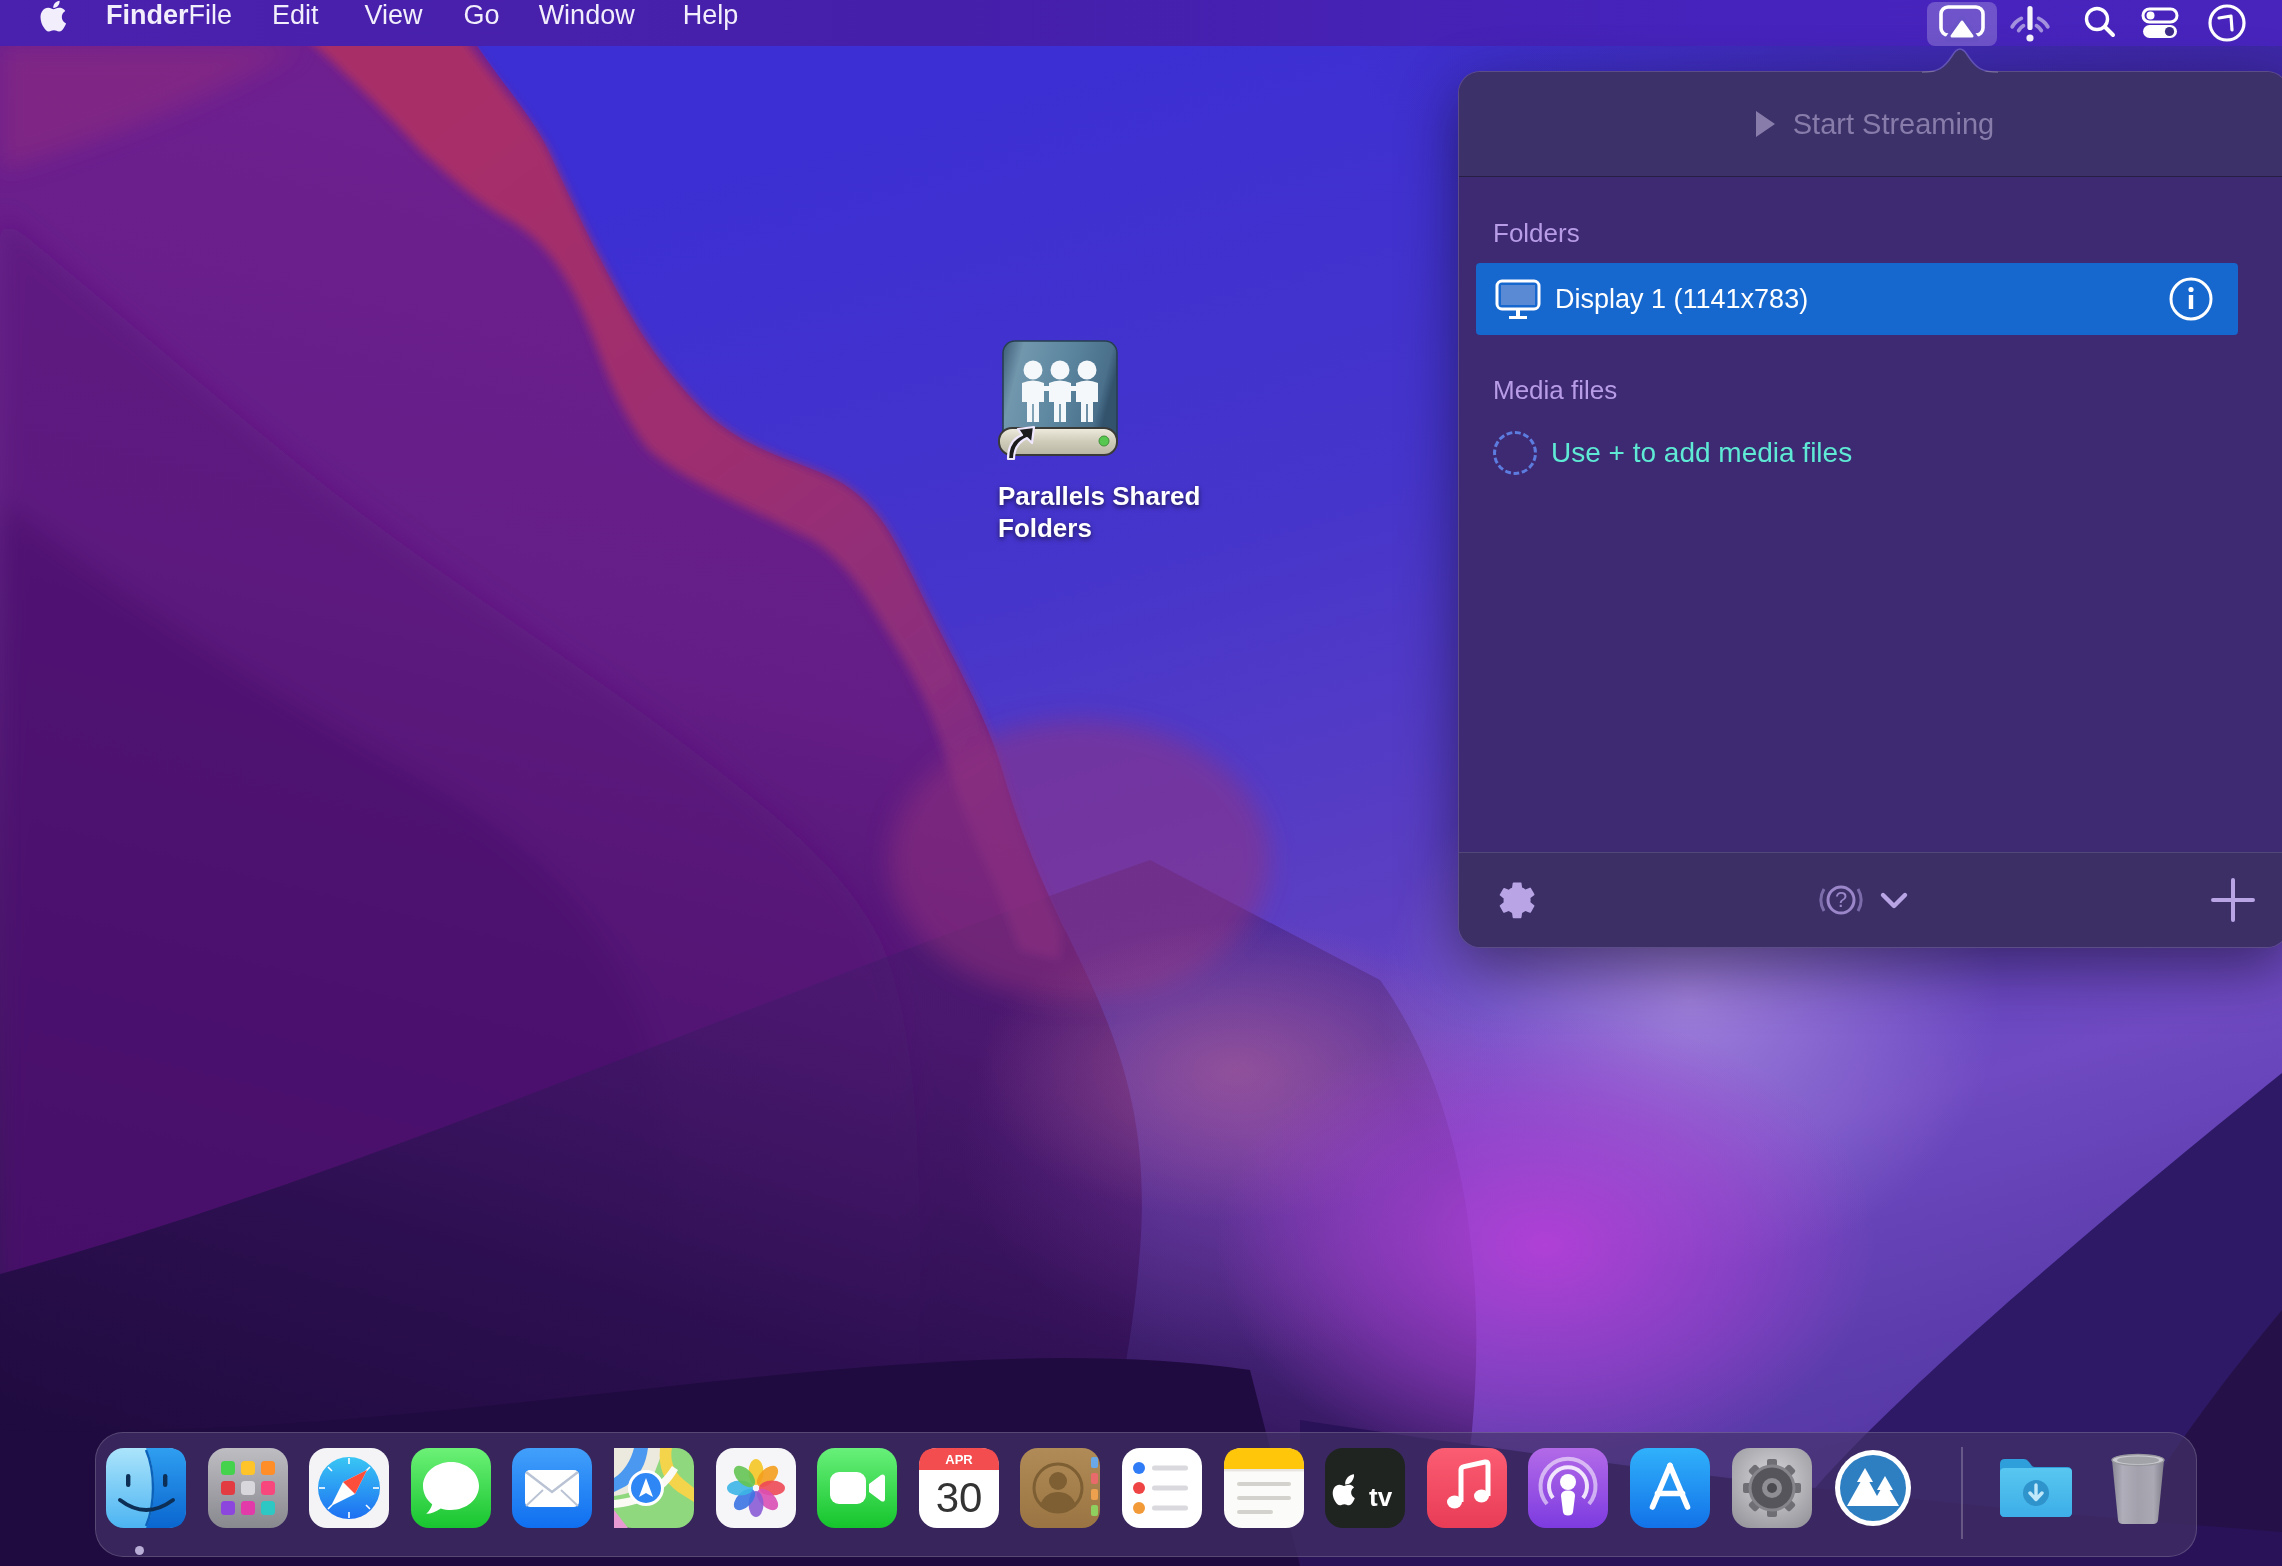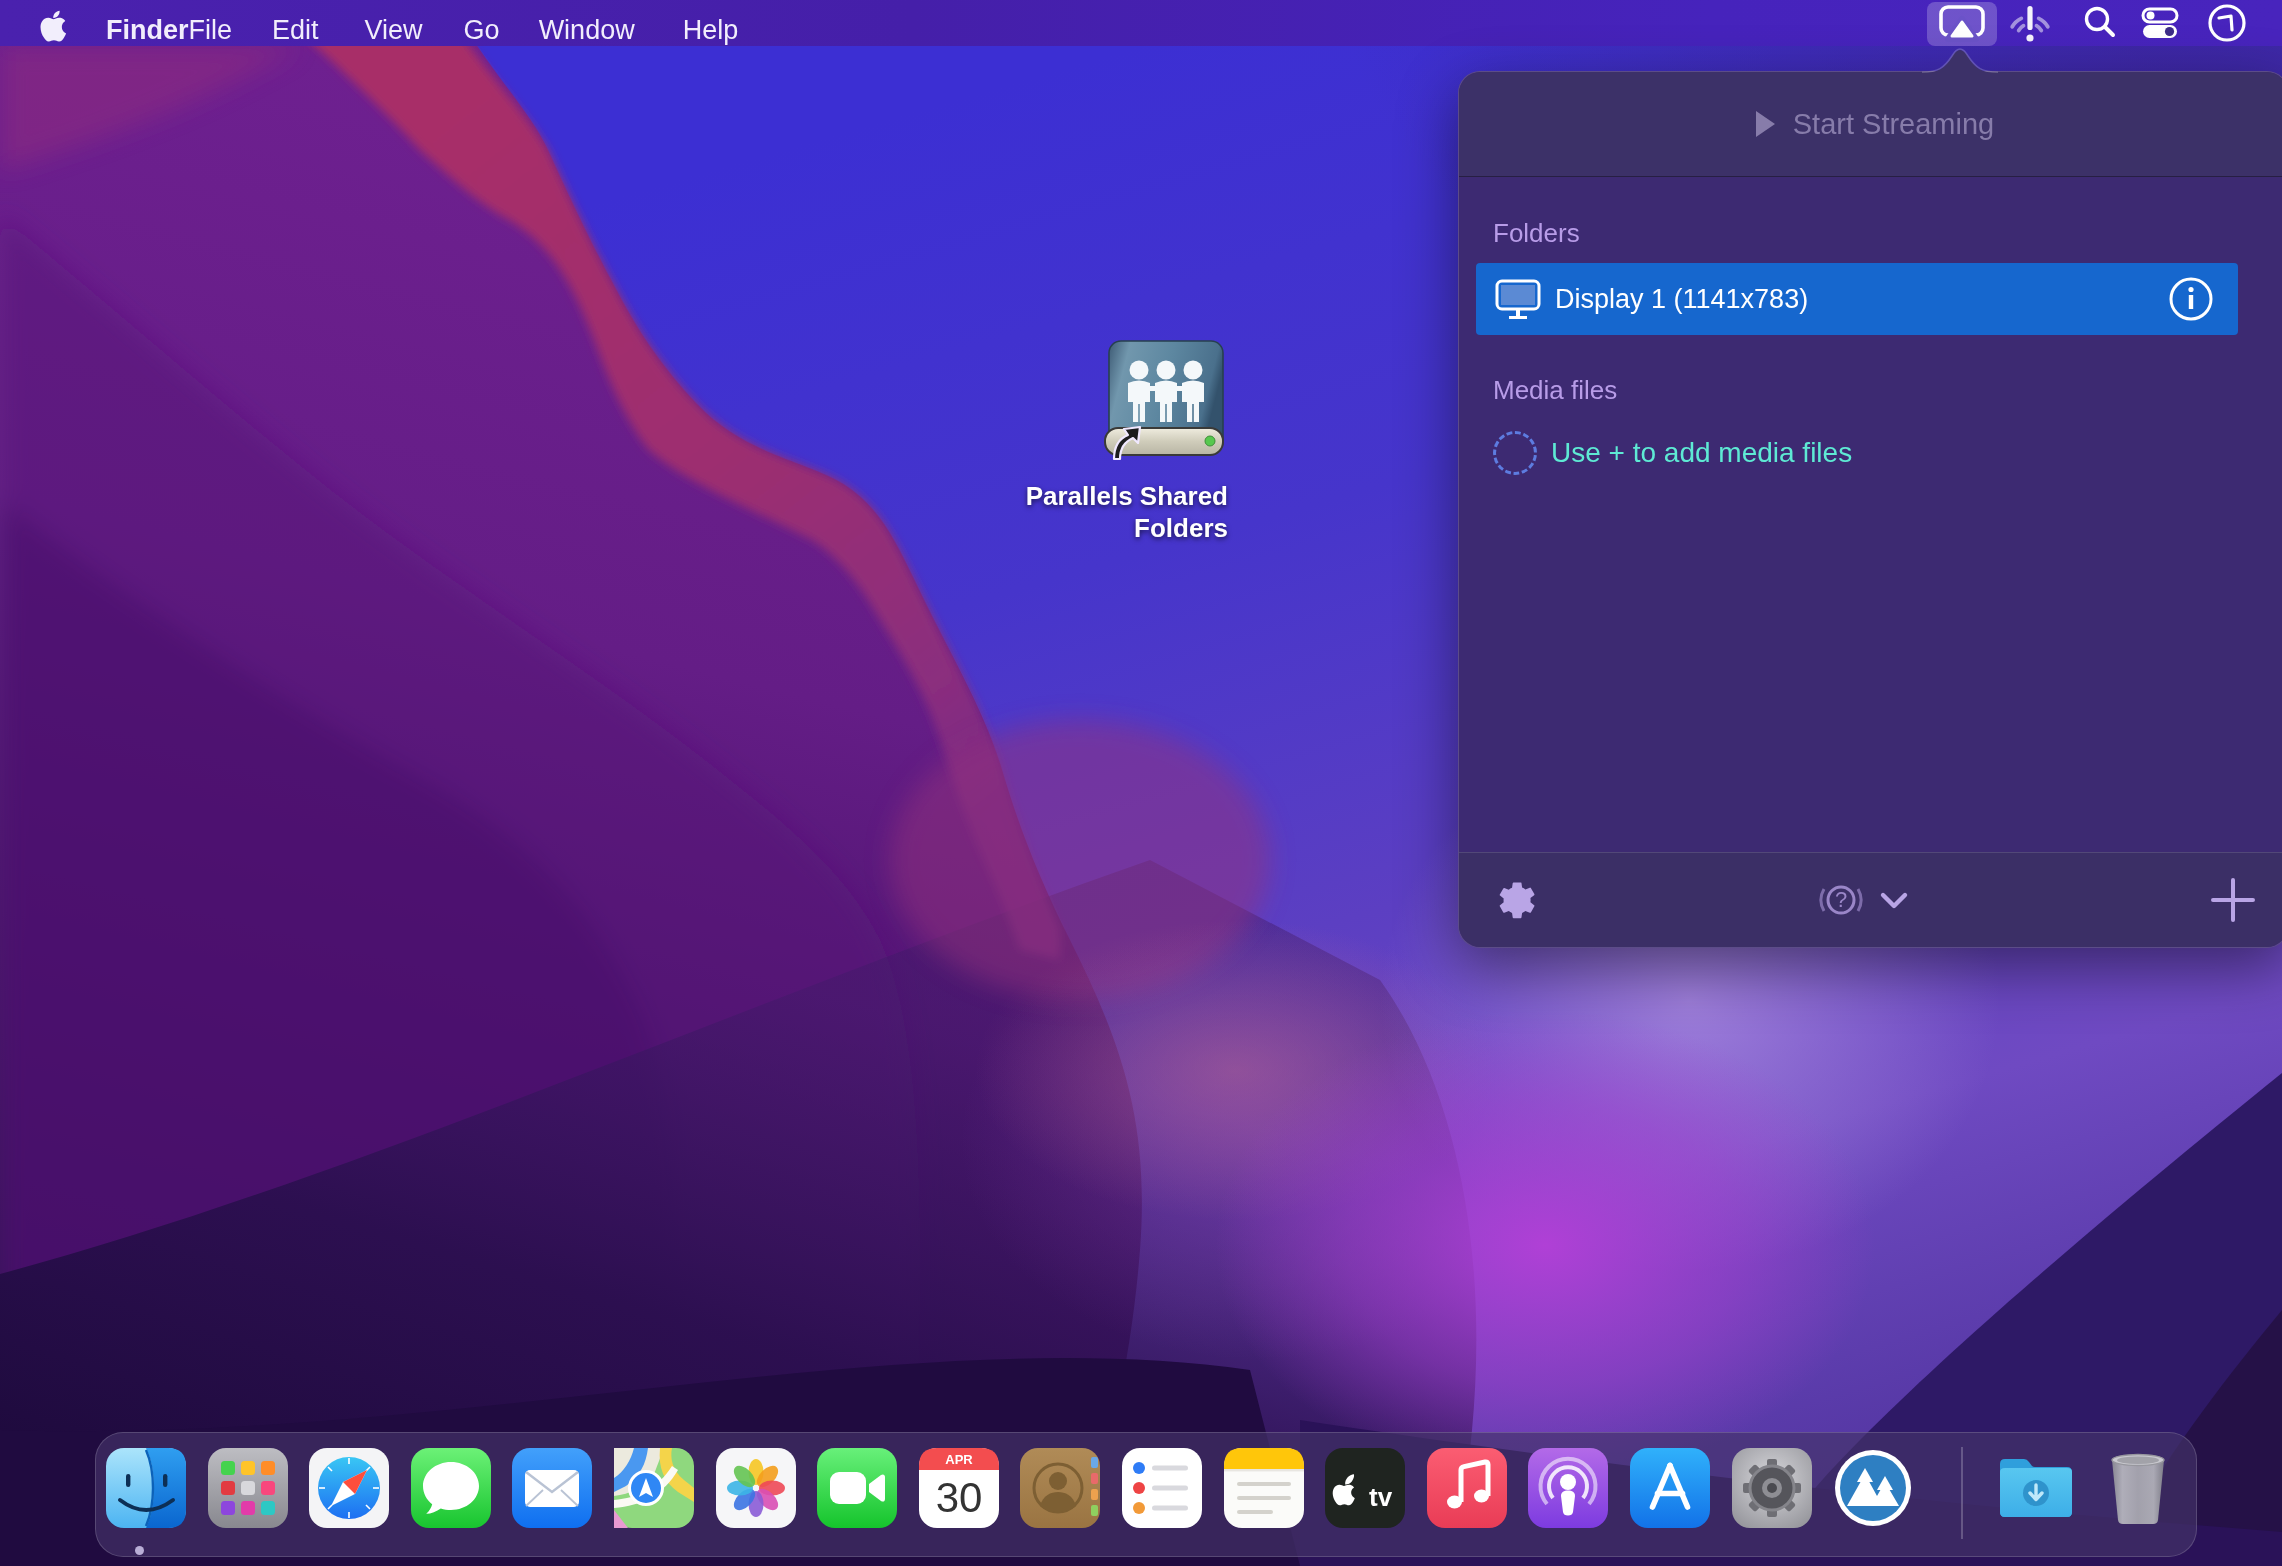--- a/index.html
+++ b/index.html
@@ -1,26 +1,26 @@
 <!DOCTYPE html>
 <html><head>
 <meta charset="utf-8">
 <style>
 * { margin:0; padding:0; box-sizing:border-box; }
 html,body { width:2282px; height:1566px; overflow:hidden; background:#1e1145; font-family:"Liberation Sans", sans-serif; }
 #screen { position:relative; width:2282px; height:1566px; overflow:hidden; }
 #wall { position:absolute; left:0; top:0; }
 
-#menubar { position:absolute; left:0; top:0; width:2282px; height:46px; background:linear-gradient(90deg,#4a21ae 0%,#451fa9 40%,#4623bc 75%,#4824bd 100%); display:flex; align-items:flex-end; color:#f2eefc; font-size:0; }
+#menubar { position:absolute; left:0; top:0; width:2282px; height:46px; background:linear-gradient(90deg,#4a21ae 0%,#451fa9 40%,#4623bc 75%,#4824bd 100%); display:flex; align-items:flex-start; color:#f2eefc; font-size:0; }
 .mitem { font-size:27px; margin:0; }
 #menubar .apple { margin-left:40px; }
 #menubar .finder { font-weight:bold; margin-left:36px; }
 
 
-#deskicon { position:absolute; left:968px; top:340px; width:260px; text-align:right; }
+#deskicon { position:absolute; left:998px; top:340px; width:260px; text-align:left; }
 #deskicon .label { margin-top:14px; color:#fff; font-weight:bold; font-size:26px; line-height:32px; text-shadow:0 2px 5px rgba(0,0,0,0.6); }
 
 #popover { position:absolute; left:1458px; top:71px; width:831px; height:877px; background:#3d2a72; border:1px solid rgba(255,255,255,0.16); border-radius:22px; box-shadow:0 20px 60px rgba(0,0,0,0.45); }
 #pop-arrow { position:absolute; left:1922px; top:46px; width:76px; height:27px; }
 #pop-head { position:absolute; left:0; top:0; width:100%; height:105px; background:#3c3168; border-radius:22px 22px 0 0; border-bottom:1px solid rgba(0,0,0,0.35); display:flex; align-items:center; justify-content:center; color:#877caa; font-size:29px; }
 #pop-foot { position:absolute; left:0; bottom:0; width:100%; height:95px; background:#3b2f66; border-radius:0 0 22px 22px; border-top:1px solid rgba(255,255,255,0.12); }
 .plabel { position:absolute; left:34px; color:#b89ce8; font-size:26px; }
 #row-display { position:absolute; left:17px; top:191px; width:762px; height:72px; background:#1667ce; border-radius:4px; display:flex; align-items:center; color:#fff; font-size:27px; }
 #media-hint { position:absolute; left:34px; top:359px; display:flex; align-items:center; color:#5eead4; font-size:28px;justify-content:center; }
 .dashcirc { width:44px; height:44px; border:3px dashed #5d7ce0; border-radius:50%; margin-right:14px; }

